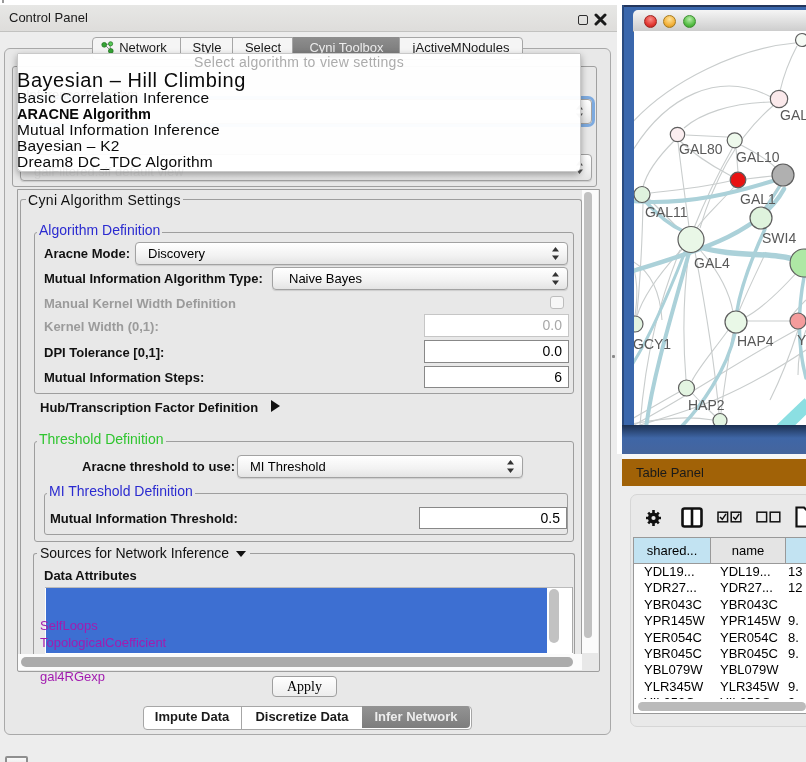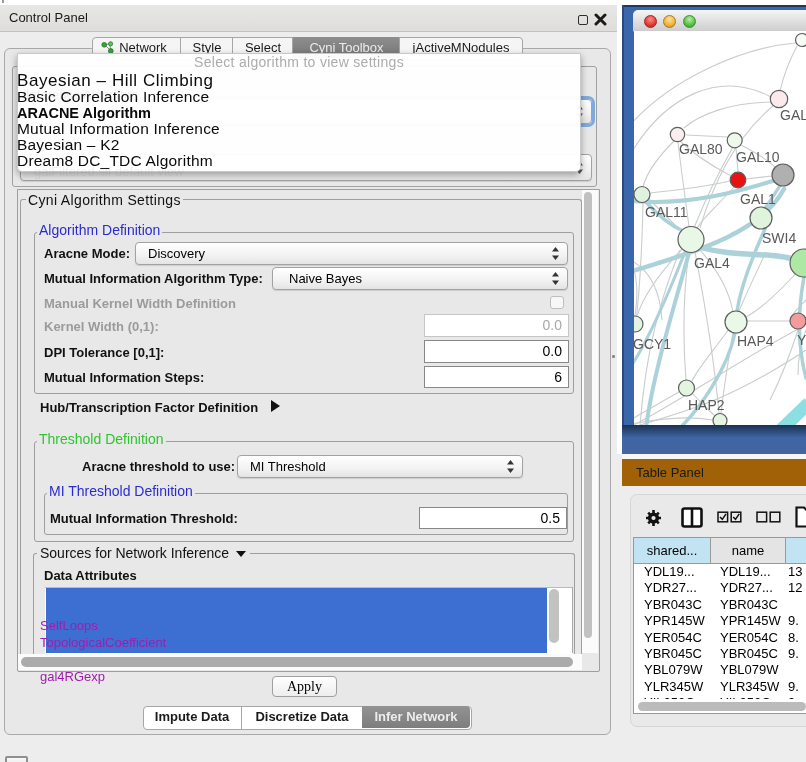--- a/index.html
+++ b/index.html
@@ -306,21 +306,21 @@
   <div class="abs" style="left:154px;top:26px;font-size:13px;line-height:16.4px;color:#000;">13<br>12<br>&nbsp;<br>9.<br>8.<br>9.<br>&nbsp;<br>9.<br>9.</div>
   <div class="abs" style="left:0;top:161px;width:173px;height:14px;background:#fff;">
     <div class="abs" style="left:4px;top:3px;width:168px;height:9px;background:#bbb;border-radius:5px;"></div>
   </div>
 </div>
 
 <div class="abs" style="left:17px;top:53px;width:562px;height:117px;background:rgba(255,255,255,0.96);
      border:1px solid #c9c9c9;border-radius:1px 1px 5px 5px;box-shadow:0 3px 7px rgba(0,0,0,0.35);z-index:50;">
   <div class="abs" style="left:0;top:0px;width:562px;text-align:center;font-size:14px;letter-spacing:0.3px;color:#acacac;">Select algorithm to view settings</div>
   <div class="abs" style="left:-1px;top:19px;font-size:15.5px;letter-spacing:0.2px;color:#0a0a0a;line-height:15.8px;">
-    <span style="font-size:17px;letter-spacing:0.55px;">Bayesian – Hill Climbing</span><br>
+    <span style="font-size:20px;letter-spacing:0.55px;">Bayesian – Hill Climbing</span><br>
     Basic Correlation Inference<br>
     <span class="b" style="font-size:14.5px;letter-spacing:0;">ARACNE Algorithm</span><br>
     Mutual Information Inference<br>
     Bayesian – K2<br>
     Dream8 DC_TDC Algorithm
   </div>
   <div class="abs" style="left:8px;top:33px;font-size:13px;color:rgba(120,120,120,0.10);">Inference Algorithm</div>
   <div class="abs" style="left:16px;top:110px;font-size:13px;color:rgba(120,120,120,0.12);">galFiltered.sif default view</div>
 </div>
 

